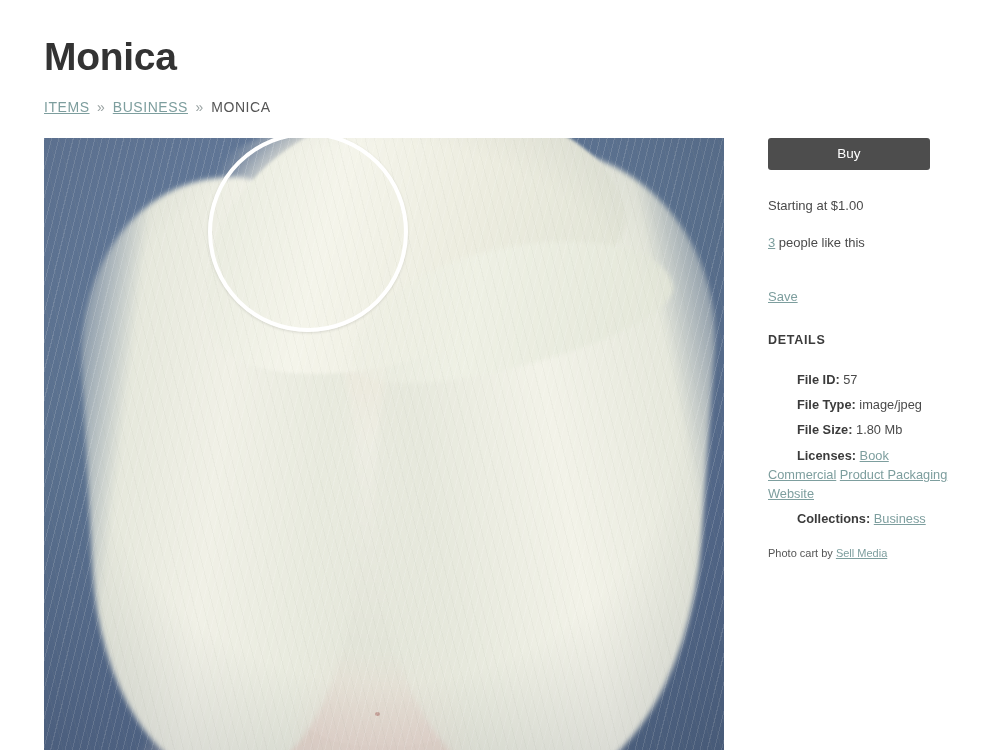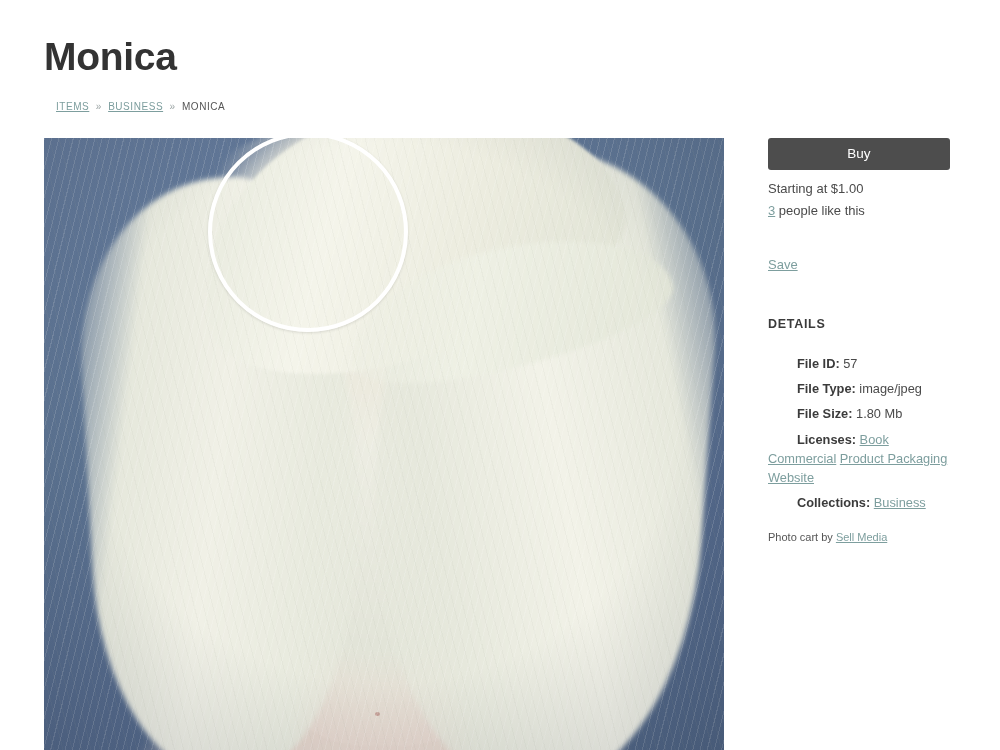--- a/index.html
+++ b/index.html
@@ -31,23 +31,23 @@
     top: 34px;
     font-size: 39px;
     line-height: 46px;
     font-weight: bold;
     color: #333333;
     letter-spacing: -0.3px;
   }
 
   .breadcrumb {
     position: absolute;
-    left: 56px;
+    left: 44px;
     top: 100px;
-    font-size: 10px;
+    font-size: 14px;
     line-height: 14px;
     letter-spacing: 0.55px;
     color: #5c5c5c;
     white-space: nowrap;
   }
   .breadcrumb a {
     color: #7d9e9e;
     text-decoration: underline;
   }
   .breadcrumb .sep {
@@ -302,61 +302,61 @@
   
   .sidebar {
     position: absolute;
     left: 768px;
     top: 138px;
     width: 190px;
   }
 
   .buy-button {
     display: block;
-    width: 182px;
+    width: 162px;
     height: 32px;
     line-height: 32px;
     background: #4d4d4d;
     color: #ffffff;
     border: none;
     border-radius: 3px;
     font-family: "Liberation Sans", sans-serif;
     font-size: 13.5px;
     text-align: center;
     cursor: pointer;
     padding: 0;
   }
 
   .price {
-    margin-top: 10px;
+    margin-top: 27px;
     font-size: 13px;
     line-height: 18px;
     color: #4a4a4a;
   }
 
   .likes {
-    margin-top: 4px;
+    margin-top: 19px;
     font-size: 13px;
     line-height: 18px;
     color: #4a4a4a;
   }
 
   .save-row {
     margin-top: 36px;
     font-size: 13px;
     line-height: 18px;
   }
 
   a.tlink {
     color: #7d9e9e;
     text-decoration: underline;
   }
 
   .details-heading {
-    margin-top: 43px;
+    margin-top: 27px;
     font-size: 12.5px;
     font-weight: bold;
     letter-spacing: 0.7px;
     color: #3b3b3b;
   }
 
   .details-list {
     margin-top: 24px;
   }
   .details-list .row {

